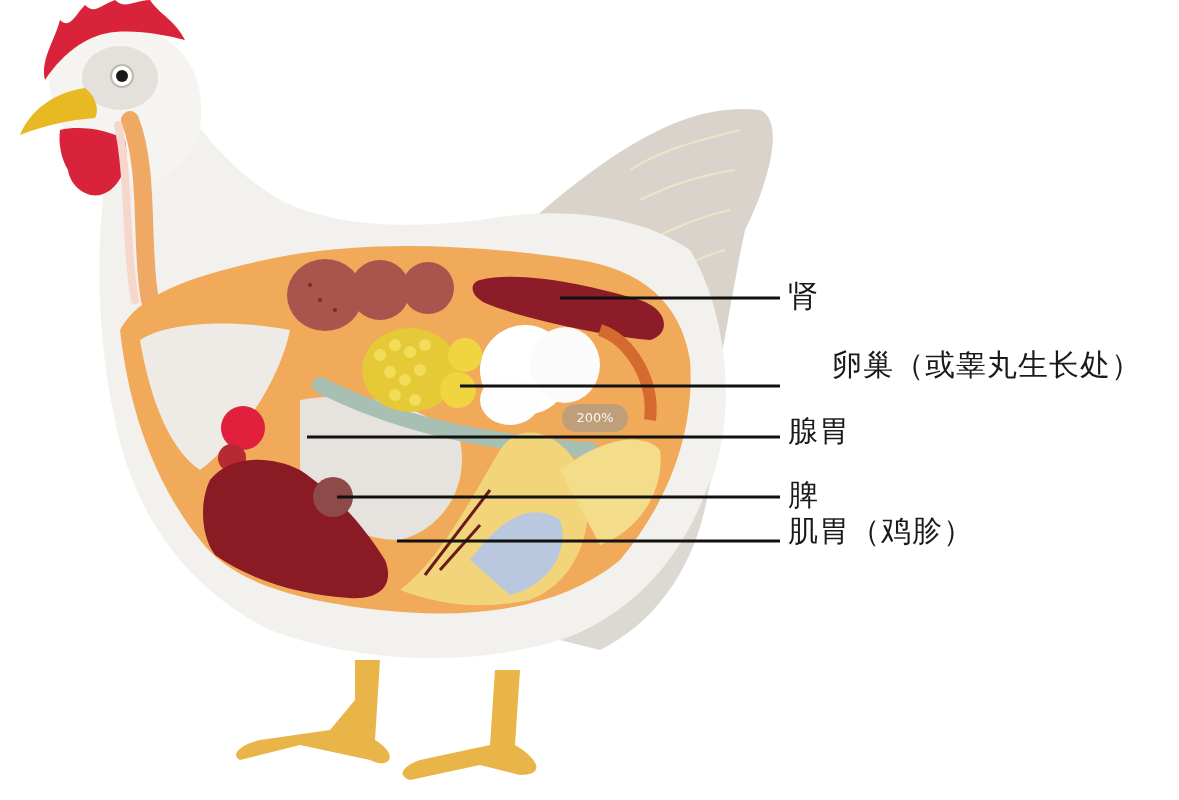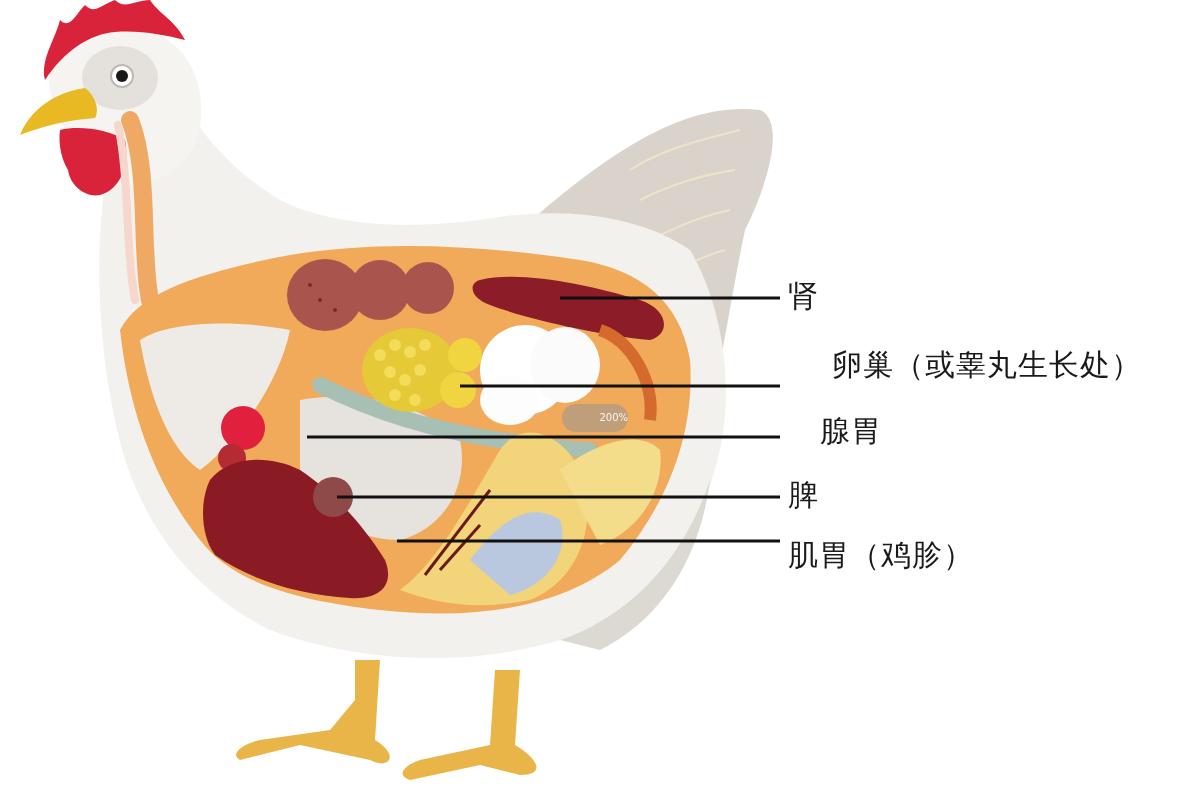--- a/index.html
+++ b/index.html
@@ -15,23 +15,23 @@
       letter-spacing: 1px;
     }
     .zoom-pill {
       position: absolute;
       left: 562px; top: 404px;
       width: 66px; height: 28px;
       border-radius: 14px;
       background: rgba(150,150,150,0.55);
       color: rgba(255,255,255,0.9);
       font-family: "DejaVu Sans", sans-serif;
-      font-size: 10px;
+      font-size: 13px;
       line-height: 28px;
-      text-align: right;
+      text-align: center;
     }
   </style>
 </head>
 <body>
 
 <div id="stage">
   <svg width="1179" height="800" viewBox="0 0 1179 800" xmlns="http://www.w3.org/2000/svg">
 
     <path d="M520 230 C600 160 680 100 760 110 C785 120 770 180 745 230 C730 300 720 380 700 450 C640 420 560 300 520 230 Z" fill="#d9d3cb"></path>
     <path d="M630 170 C660 150 700 140 740 130 M640 200 C670 185 700 175 735 170 M650 240 C680 225 705 215 730 210 M660 280 C685 265 705 255 725 250" stroke="#efe3c8" stroke-width="2" fill="none"></path>
@@ -117,19 +117,19 @@
         <line x1="460" y1="386" x2="780" y2="386" stroke="#111111" stroke-width="3"></line>
         <line x1="307" y1="437" x2="780" y2="437" stroke="#111111" stroke-width="3"></line>
         <line x1="337" y1="497" x2="780" y2="497" stroke="#111111" stroke-width="3"></line>
         <line x1="397" y1="541" x2="780" y2="541" stroke="#111111" stroke-width="3"></line>
       </g>
   </svg>
 
   <div id="labels-layer">
     <div class="label" style="left:788px; top:278px;">肾</div>
     <div class="label" style="left:788px; top:347px;margin-left:44px;">卵巢（或睾丸生长处）</div>
-    <div class="label" style="left:820px; top:413px;">腺胃</div>
+    <div class="label" style="left:788px; top:413px;">腺胃</div>
     <div class="label" style="left:788px; top:477px;">脾</div>
-    <div class="label" style="left:788px; top:537px;">肌胃（鸡胗）</div>
+    <div class="label" style="left:788px; top:513px;">肌胃（鸡胗）</div>
   </div>
 
   <div class="zoom-pill">200%</div>
 </div>
 
 </body></html>

